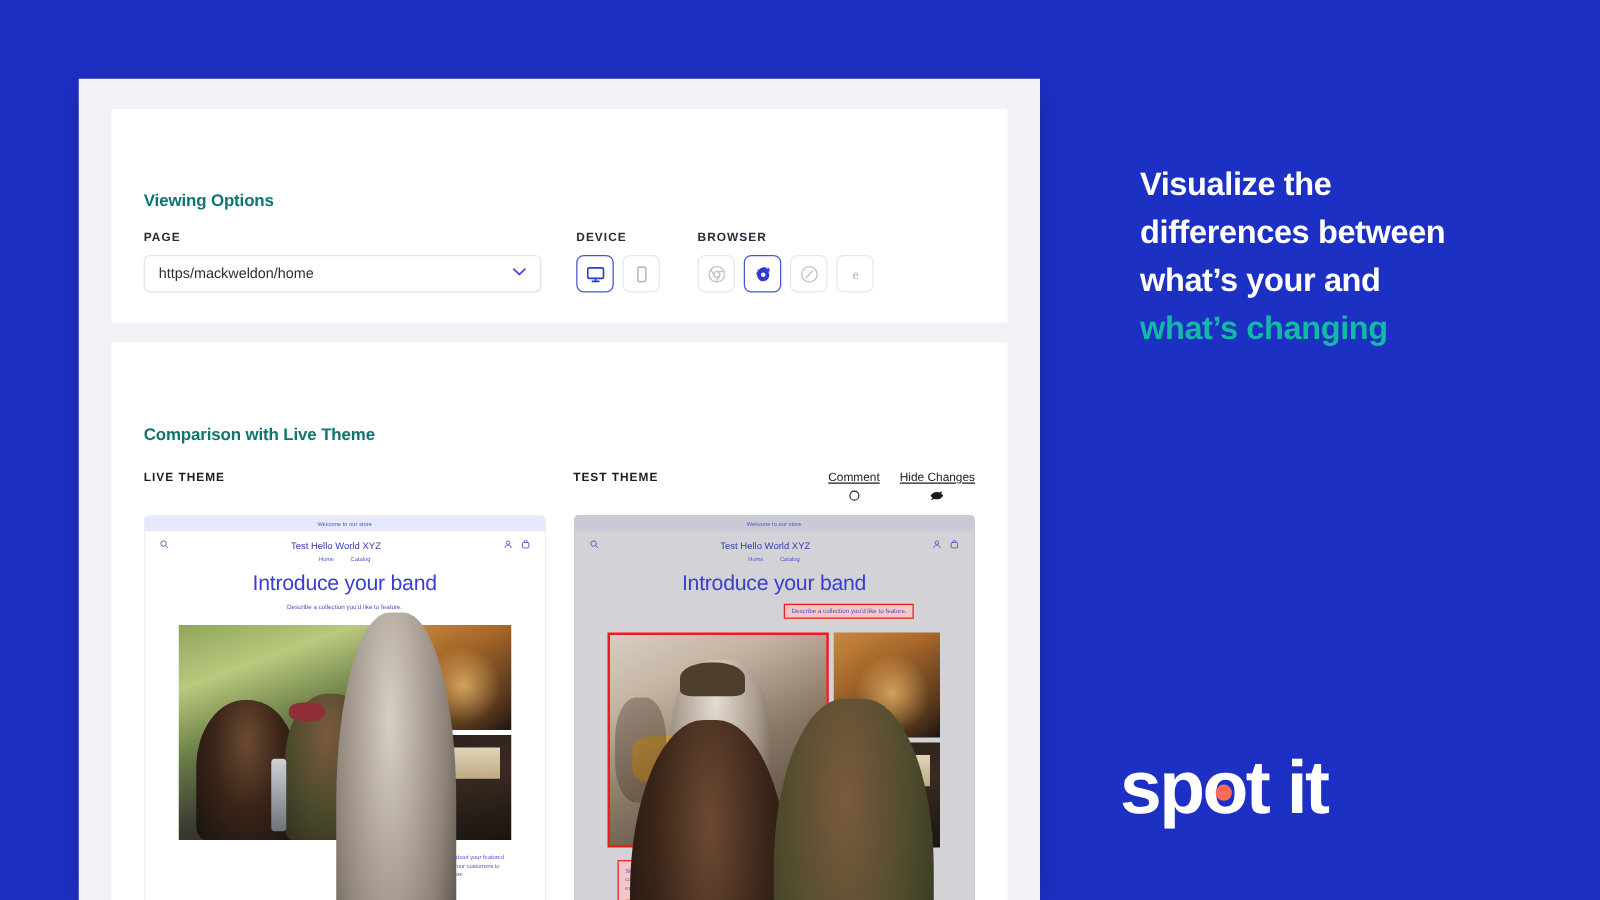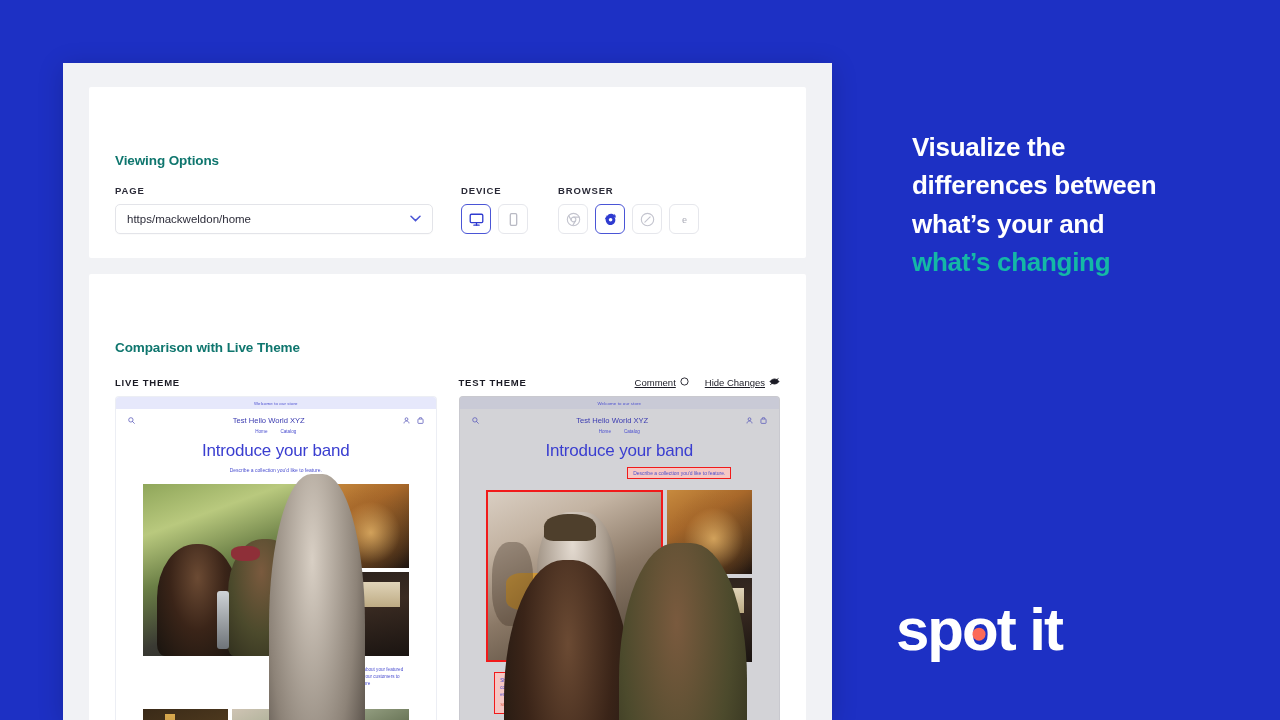--- a/index.html
+++ b/index.html
@@ -113,21 +113,21 @@
     margin-top: 22px;
   }
   .theme-col-head { width: 322px; display: flex; align-items: flex-start; }
   .theme-col-head.right { margin-left: 22px; }
   .theme-label {
     font-size: 9.5px; font-weight: bold; letter-spacing: .8px; color: #1b1b25;
   }
   .head-actions { margin-left: auto; display: flex; gap: 16px; align-items: center; }
   .head-action {
     font-size: 9.5px; color: #1b1b25; text-decoration: underline;
-    display: flex; align-items: center; gap: 4px;
+    display: flex; align-items: center; gap: 4px; flex-direction: column;
   }
 
   
   .previews-row { display: flex; margin-top: 8px; }
   .preview {
     width: 322px;
     height: 430px;
     overflow: hidden;
     position: relative;
     border-radius: 4px 4px 0 0;

